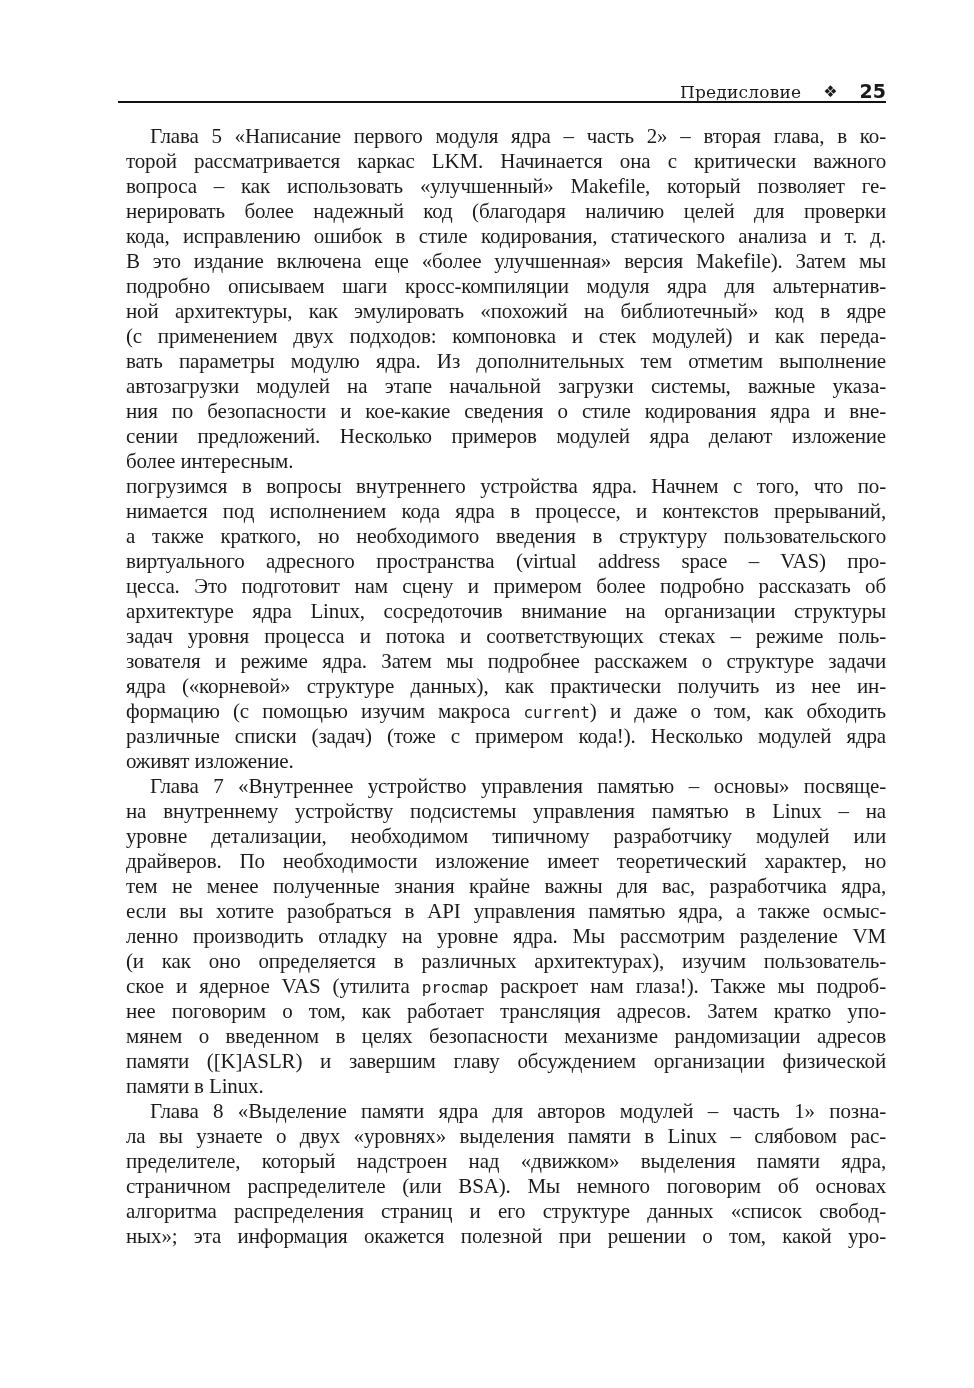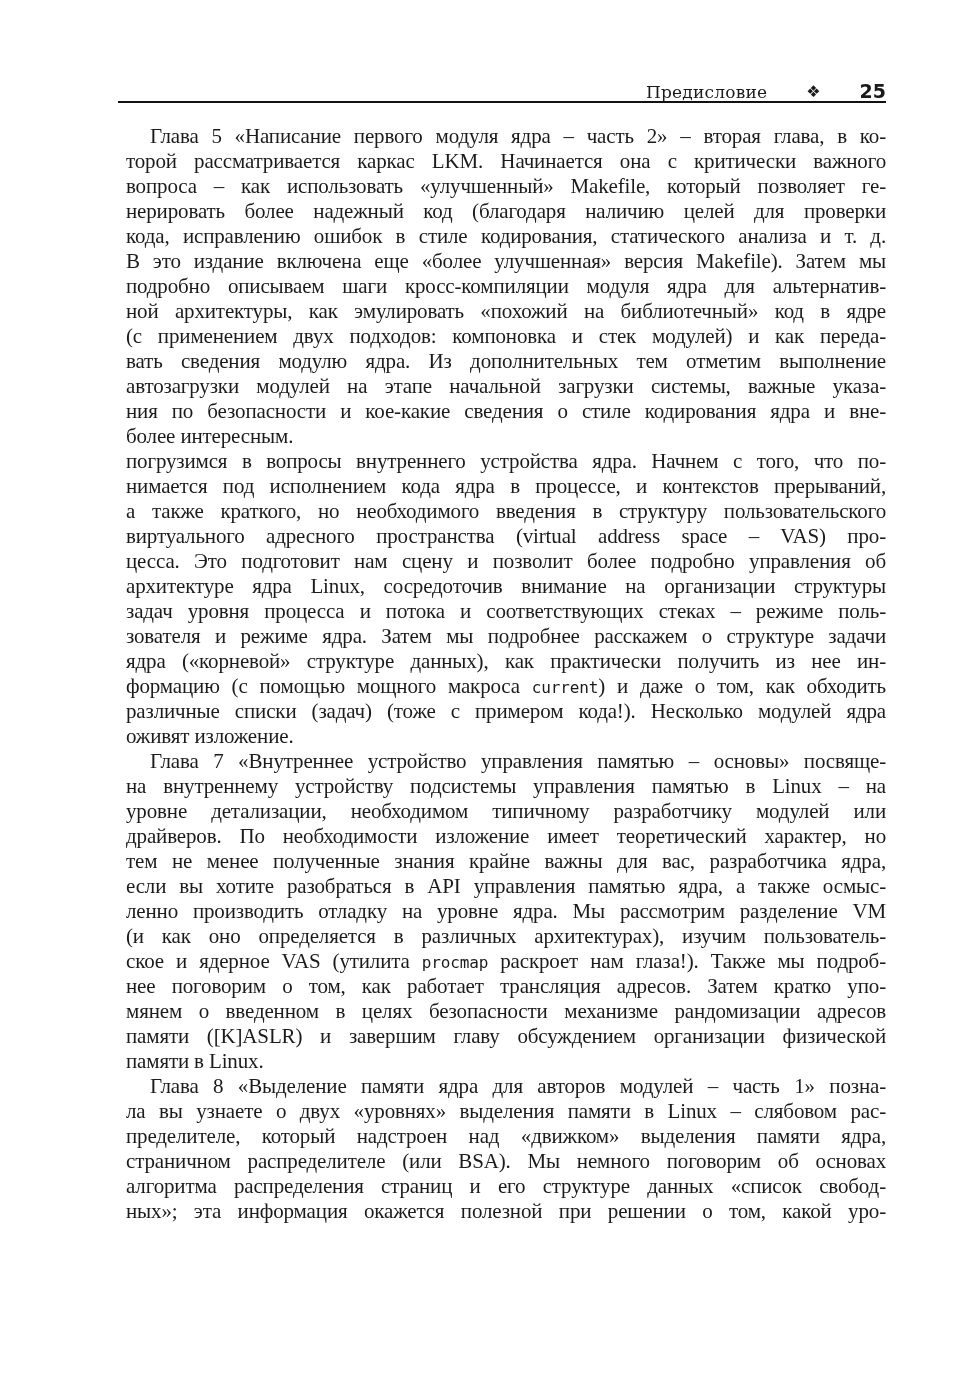--- a/index.html
+++ b/index.html
@@ -1,20 +1,20 @@
 <!DOCTYPE html>
 <html><head>
 <meta charset="utf-8">
 <style>
   html, body { margin: 0; padding: 0; background: #ffffff; }
   body { width: 974px; height: 1388px; position: relative; overflow: hidden; }
   .page { position: absolute; left: 118px; top: 0; width: 768px; }
   .running-head {
     position: absolute; top: 76px; right: 0; height: 26px;
-    display: flex; align-items: flex-end; gap: 17px;
+    display: flex; align-items: flex-end; gap: 0;
     font-family: "DejaVu Serif", "Liberation Serif", serif;
     color: #1a1a1a;
   }
   .rh-title { font-size: 17px; letter-spacing: 0.2px; margin-right: 22px; }
   .rh-orn { font-size: 16px; margin-right: 22px; line-height: 1; padding-bottom: 2px; }
   .rh-num { font-family: "DejaVu Sans", "Liberation Sans", sans-serif; font-weight: bold; font-size: 19px; }
   .rule { position: absolute; top: 101px; left: 0; width: 768px; height: 2px; background: #111; }
   .body-text {
     position: absolute; top: 124px; left: 0; width: 768px;
     font-family: "Liberation Serif", "DejaVu Serif", serif;
@@ -49,37 +49,38 @@
     <div>
       <div class="line indent">Глава 5 «Написание первого модуля ядра – часть 2» – вторая глава, в ко-</div>
       <div class="line">торой рассматривается каркас LKM. Начинается она с критически важного</div>
       <div class="line">вопроса – как использовать «улучшенный» Makefile, который позволяет ге-</div>
       <div class="line">нерировать более надежный код (благодаря наличию целей для проверки</div>
       <div class="line">кода, исправлению ошибок в стиле кодирования, статического анализа и т. д.</div>
       <div class="line">В это издание включена еще «более улучшенная» версия Makefile). Затем мы</div>
       <div class="line">подробно описываем шаги кросс-компиляции модуля ядра для альтернатив-</div>
       <div class="line">ной архитектуры, как эмулировать «похожий на библиотечный» код в ядре</div>
       <div class="line">(с применением двух подходов: компоновка и стек модулей) и как переда-</div>
-      <div class="line">вать сведения модулю ядра. Из дополнительных тем отметим выполнение</div>
+      <div class="line">вать параметры модулю ядра. Из дополнительных тем отметим выполнение</div>
       <div class="line">автозагрузки модулей на этапе начальной загрузки системы, важные указа-</div>
       <div class="line">ния по безопасности и кое-какие сведения о стиле кодирования ядра и вне-</div>
+      <div class="line">сении предложений. Несколько примеров модулей ядра делают изложение</div>
       <div class="line last">более интересным.</div>
     </div>
 
     <div>
       <div class="line">погрузимся в вопросы внутреннего устройства ядра. Начнем с того, что по-</div>
       <div class="line">нимается под исполнением кода ядра в процессе, и контекстов прерываний,</div>
       <div class="line">а также краткого, но необходимого введения в структуру пользовательского</div>
       <div class="line"><span class="bold">виртуального адресного пространства</span><span> (virtual address space – </span><span class="bold">VAS</span><span>) про-</span></div>
-      <div class="line">цесса. Это подготовит нам сцену и позволит более подробно управления об</div>
+      <div class="line">цесса. Это подготовит нам сцену и примером более подробно рассказать об</div>
       <div class="line">архитектуре ядра Linux, сосредоточив внимание на организации структуры</div>
       <div class="line">задач уровня процесса и потока и соответствующих стеках – режиме поль-</div>
       <div class="line">зователя и режиме ядра. Затем мы подробнее расскажем о структуре задачи</div>
       <div class="line">ядра («корневой» структуре данных), как практически получить из нее ин-</div>
-      <div class="line"><span>формацию (с помощью мощного  макроса </span><span class="mono">current</span><span>) и даже о том, как обходить</span></div>
+      <div class="line"><span>формацию (с помощью изучим  макроса </span><span class="mono">current</span><span>) и даже о том, как обходить</span></div>
       <div class="line">различные списки (задач) (тоже с примером кода!). Несколько модулей ядра</div>
       <div class="line last">оживят изложение.</div>
     </div>
 
     <div>
       <div class="line indent">Глава 7 «Внутреннее устройство управления памятью – основы» посвяще-</div>
       <div class="line">на внутреннему устройству подсистемы управления памятью в Linux – на</div>
       <div class="line">уровне детализации, необходимом типичному разработчику модулей или</div>
       <div class="line">драйверов. По необходимости изложение имеет теоретический характер, но</div>
       <div class="line">тем не менее полученные знания крайне важны для вас, разработчика ядра,</div>

